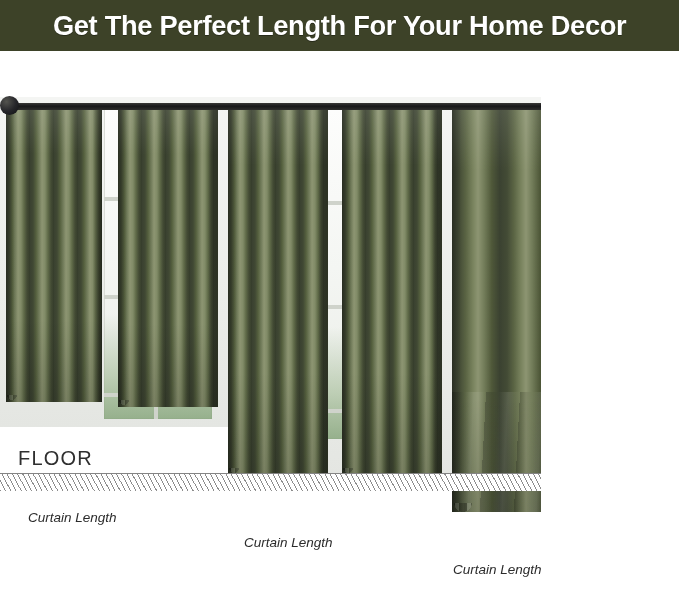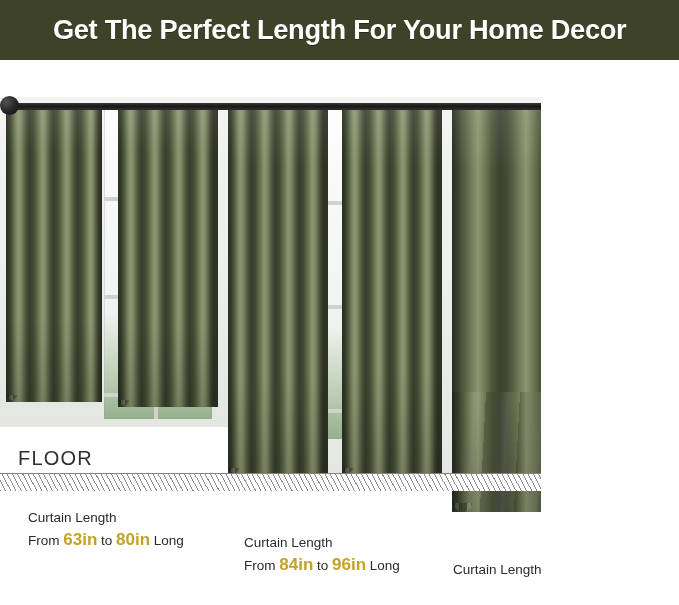--- a/index.html
+++ b/index.html
@@ -3,21 +3,21 @@
 <meta charset="utf-8">
 <style>
   html,body{margin:0;padding:0;background:#ffffff;}
   body{
     width:679px;height:605px;overflow:hidden;position:relative;
     font-family:"Liberation Sans","DejaVu Sans",sans-serif;
   }
 
   
   #banner{
-    position:absolute;left:0;top:0;width:679px;height:60px;
+    position:absolute;left:0;top:0;width:679px;height:51px;
     background:#3d4228;
     display:flex;align-items:center;justify-content:center;
   }
   #banner-title{
     color:#ffffff;
     font-family:"Liberation Sans","DejaVu Sans",sans-serif;
     font-weight:bold;
     font-size:27.5px;
     letter-spacing:-0.3px;
     white-space:nowrap;
@@ -129,21 +129,21 @@
   #floor-band-flat{
     position:absolute;left:0px;top:406px;width:679px;height:17px;
     background:
       repeating-linear-gradient(62deg,
         #8d8d8d 0px,#8d8d8d 0.9px,
         #ffffff 0.9px,#ffffff 4.6px);
     border-top:1.3px solid #848484;
   }
 
   
-  .caption{position:absolute;color:#2b2b2b;line-height:1.35;}
+  .caption{position:absolute;color:#2b2b2b;line-height:1.35;font-style:italic;}
   .cap-line1{font-size:13.5px;display:block;}
   .cap-line2{font-size:13.5px;display:block;margin-top:2px;}
   .num{color:#c5a227;font-size:17px;font-weight:bold;}
   #caption-1{left:28px;top:509px;}
   #caption-2{left:244px;top:534px;}
   #caption-3{left:453px;top:561px;}
 </style>
 </head>
 <body>
 
@@ -222,23 +222,21 @@
   <div class="finial" id="finial-left"></div>
   <div class="finial" id="finial-right"></div>
 
   <div id="floor-label">FLOOR</div>
   <div id="floor-band-flat"></div>
 
 </div>
 
 <div class="caption" id="caption-1">
   <span class="cap-line1">Curtain Length</span>
-  <span class="cap-line2"><span>From </span><span class="num">63in</span><span> to </span><span class="num">80in</span><span> Long</span></span>
 </div>
 
 <div class="caption" id="caption-2">
   <span class="cap-line1">Curtain Length</span>
-  <span class="cap-line2"><span>From </span><span class="num">84in</span><span> to </span><span class="num">96in</span><span> Long</span></span>
 </div>
 
 <div class="caption" id="caption-3">
   <span class="cap-line1">Curtain Length</span>
 </div>
 
 </body></html>

